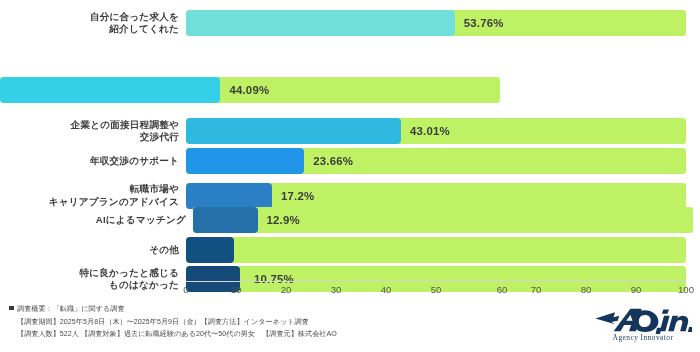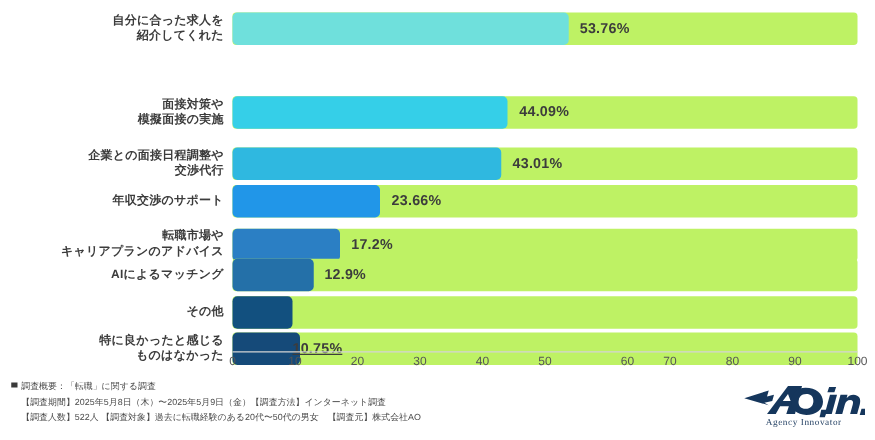--- a/index.html
+++ b/index.html
@@ -154,22 +154,20 @@
   <div class="chart-area">
       <div class="row" style="top: 6px; height: 26px;">
         <div class="row-label">自分に合った求人を
 紹介してくれた</div>
         <div class="track">
           <div class="bar" style="width: 268.8px; background: rgb(111, 224, 220);"></div>
           <div class="bar-value" style="left: 277.8px;">53.76%</div>
         </div>
       </div>
       <div class="row" style="top: 73px; height: 26px;">
-        <div class="row-label">面接対策や
-模擬面接の実施</div>
         <div class="track">
           <div class="bar" style="width: 220.45px; background: rgb(53, 207, 232);"></div>
           <div class="bar-value" style="left: 229.45px;">44.09%</div>
         </div>
       </div>
       <div class="row" style="top: 108px; height: 38px;">
         <div class="row-label">企業との面接日程調整や
 交渉代行</div>
         <div class="track">
           <div class="bar" style="width: 215.05px; background: rgb(47, 184, 224);"></div>
@@ -184,39 +182,39 @@
         </div>
       </div>
       <div class="row" style="top: 173px; height: 37px;">
         <div class="row-label">転職市場や
 キャリアプランのアドバイス</div>
         <div class="track">
           <div class="bar" style="width: 86px; background: rgb(43, 127, 196);"></div>
           <div class="bar-value" style="left: 95px;">17.2%</div>
         </div>
       </div>
-      <div class="row" style="top: 203px; height: 26px;">
+      <div class="row" style="top: 203px; height: 26px; justify-content: center;">
         <div class="row-label">AIによるマッチング</div>
         <div class="track">
           <div class="bar" style="width: 64.5px; background: rgb(36, 112, 168);"></div>
           <div class="bar-value" style="left: 73.5px;">12.9%</div>
         </div>
       </div>
       <div class="row" style="top: 233px; height: 26px;">
         <div class="row-label">その他</div>
         <div class="track">
           <div class="bar" style="width: 47.5px; background: rgb(18, 80, 127);"></div>
         </div>
       </div>
       <div class="row" style="top: 262px; height: 26px;">
         <div class="row-label">特に良かったと感じる
 ものはなかった</div>
         <div class="track">
           <div class="bar" style="width: 53.75px; background: rgb(21, 74, 121);"></div>
-          <div class="bar-value" style="left: 48px; text-decoration: underline;">10.75%</div>
+          <div class="bar-value" style="left: 68px;">10.75%</div>
         </div>
       </div>
     </div>
 
   <div class="axis">
     <div class="axis-line"></div>
   <div class="tick" style="left: 0px;">0</div>
       <div class="tick" style="left: 50px;">10</div>
       <div class="tick" style="left: 100px;">20</div>
       <div class="tick" style="left: 150px;">30</div>

